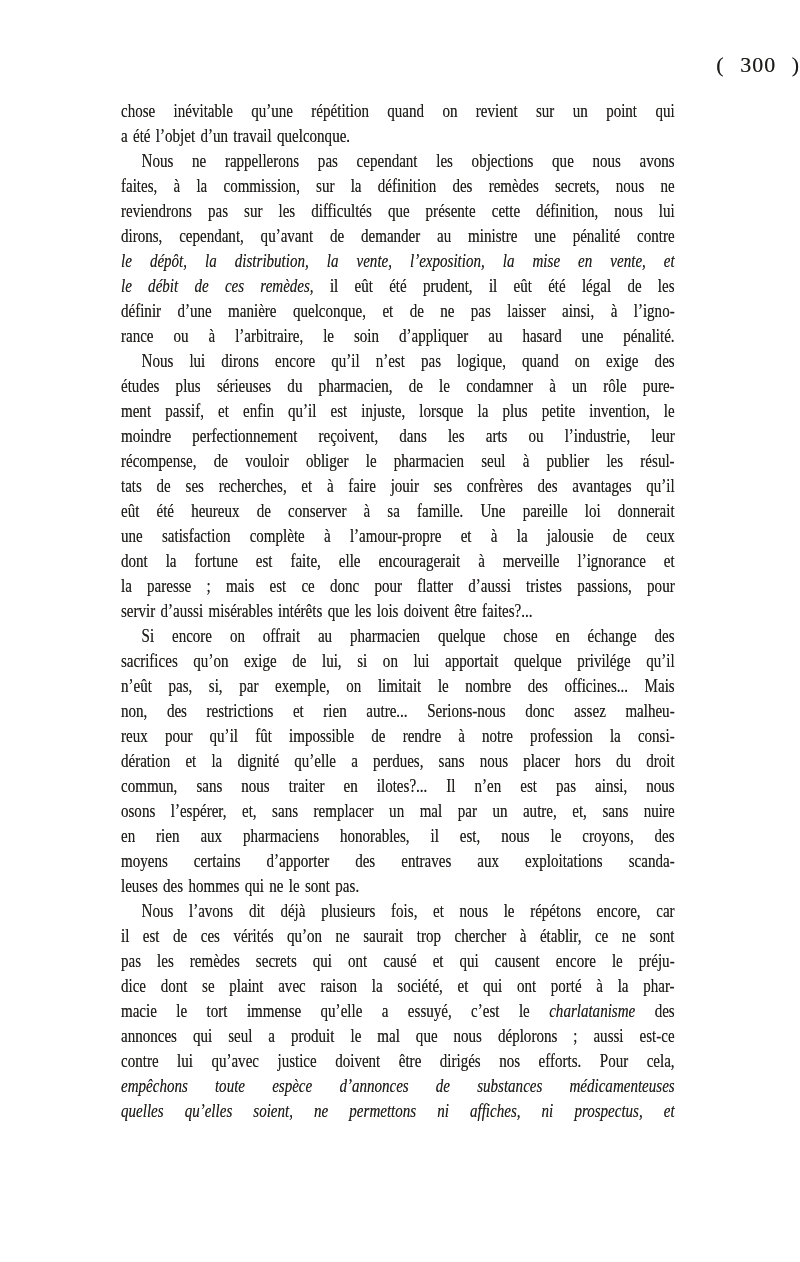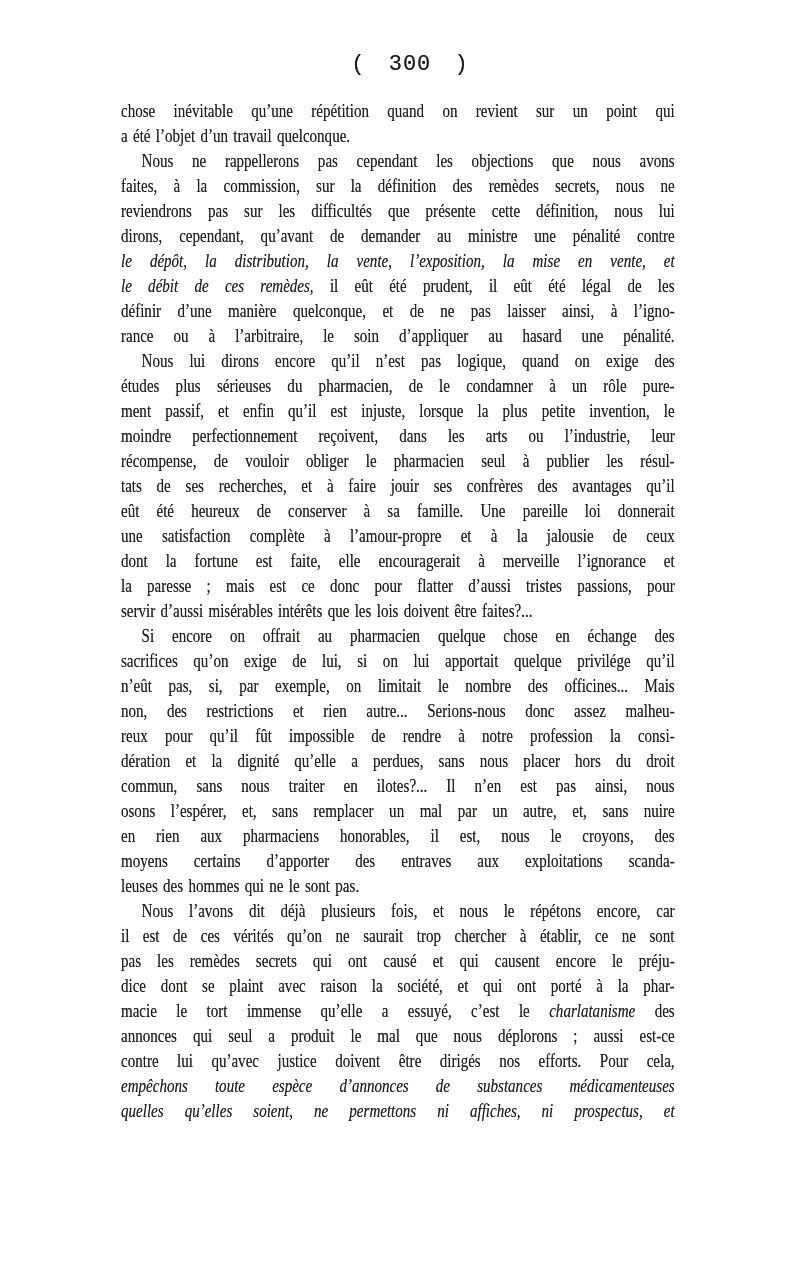--- a/index.html
+++ b/index.html
@@ -12,27 +12,26 @@
     color: #211f1c;
     overflow: hidden;
   }
   * { box-sizing: border-box; }
 
   #page-number {
     position: absolute;
     top: 52px;
     left: 20px;
     width: 780px;
-    text-align: center;
+    text-align: right;
     font-size: 22px;
     letter-spacing: 1px;
     word-spacing: 9px;
     color: #1d1c1a;
     text-shadow: 0 0 0.5px rgba(33,31,28,0.65);
-    font-family: Liberation Mono, monospace;
   }
 
   #text-block {
     position: absolute;
     top: 98px;
     left: 121px;
     width: 700px;
   }
 
   .line {

